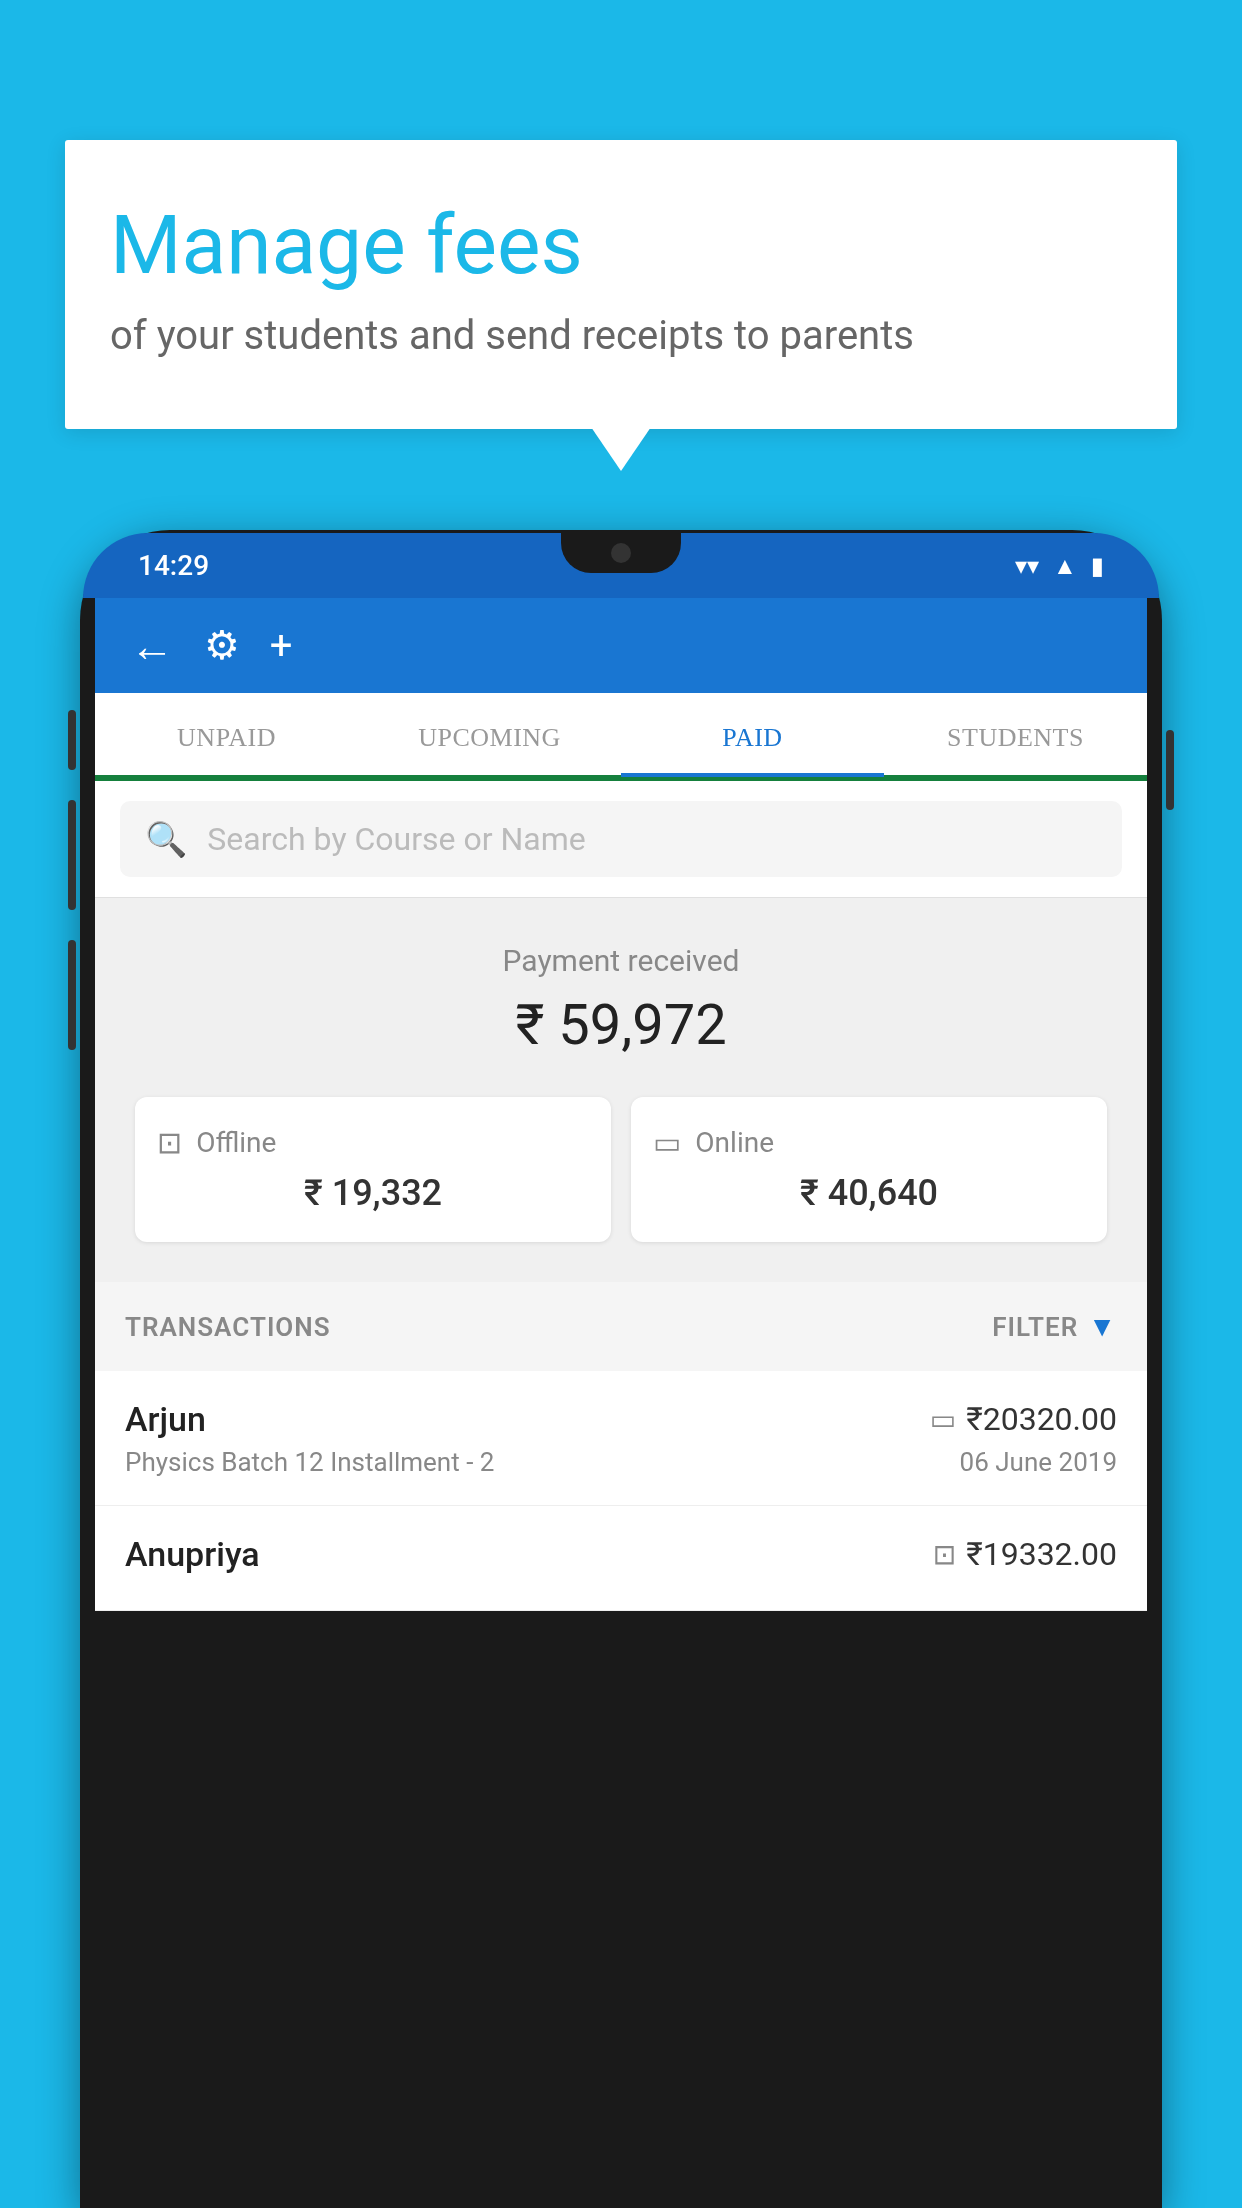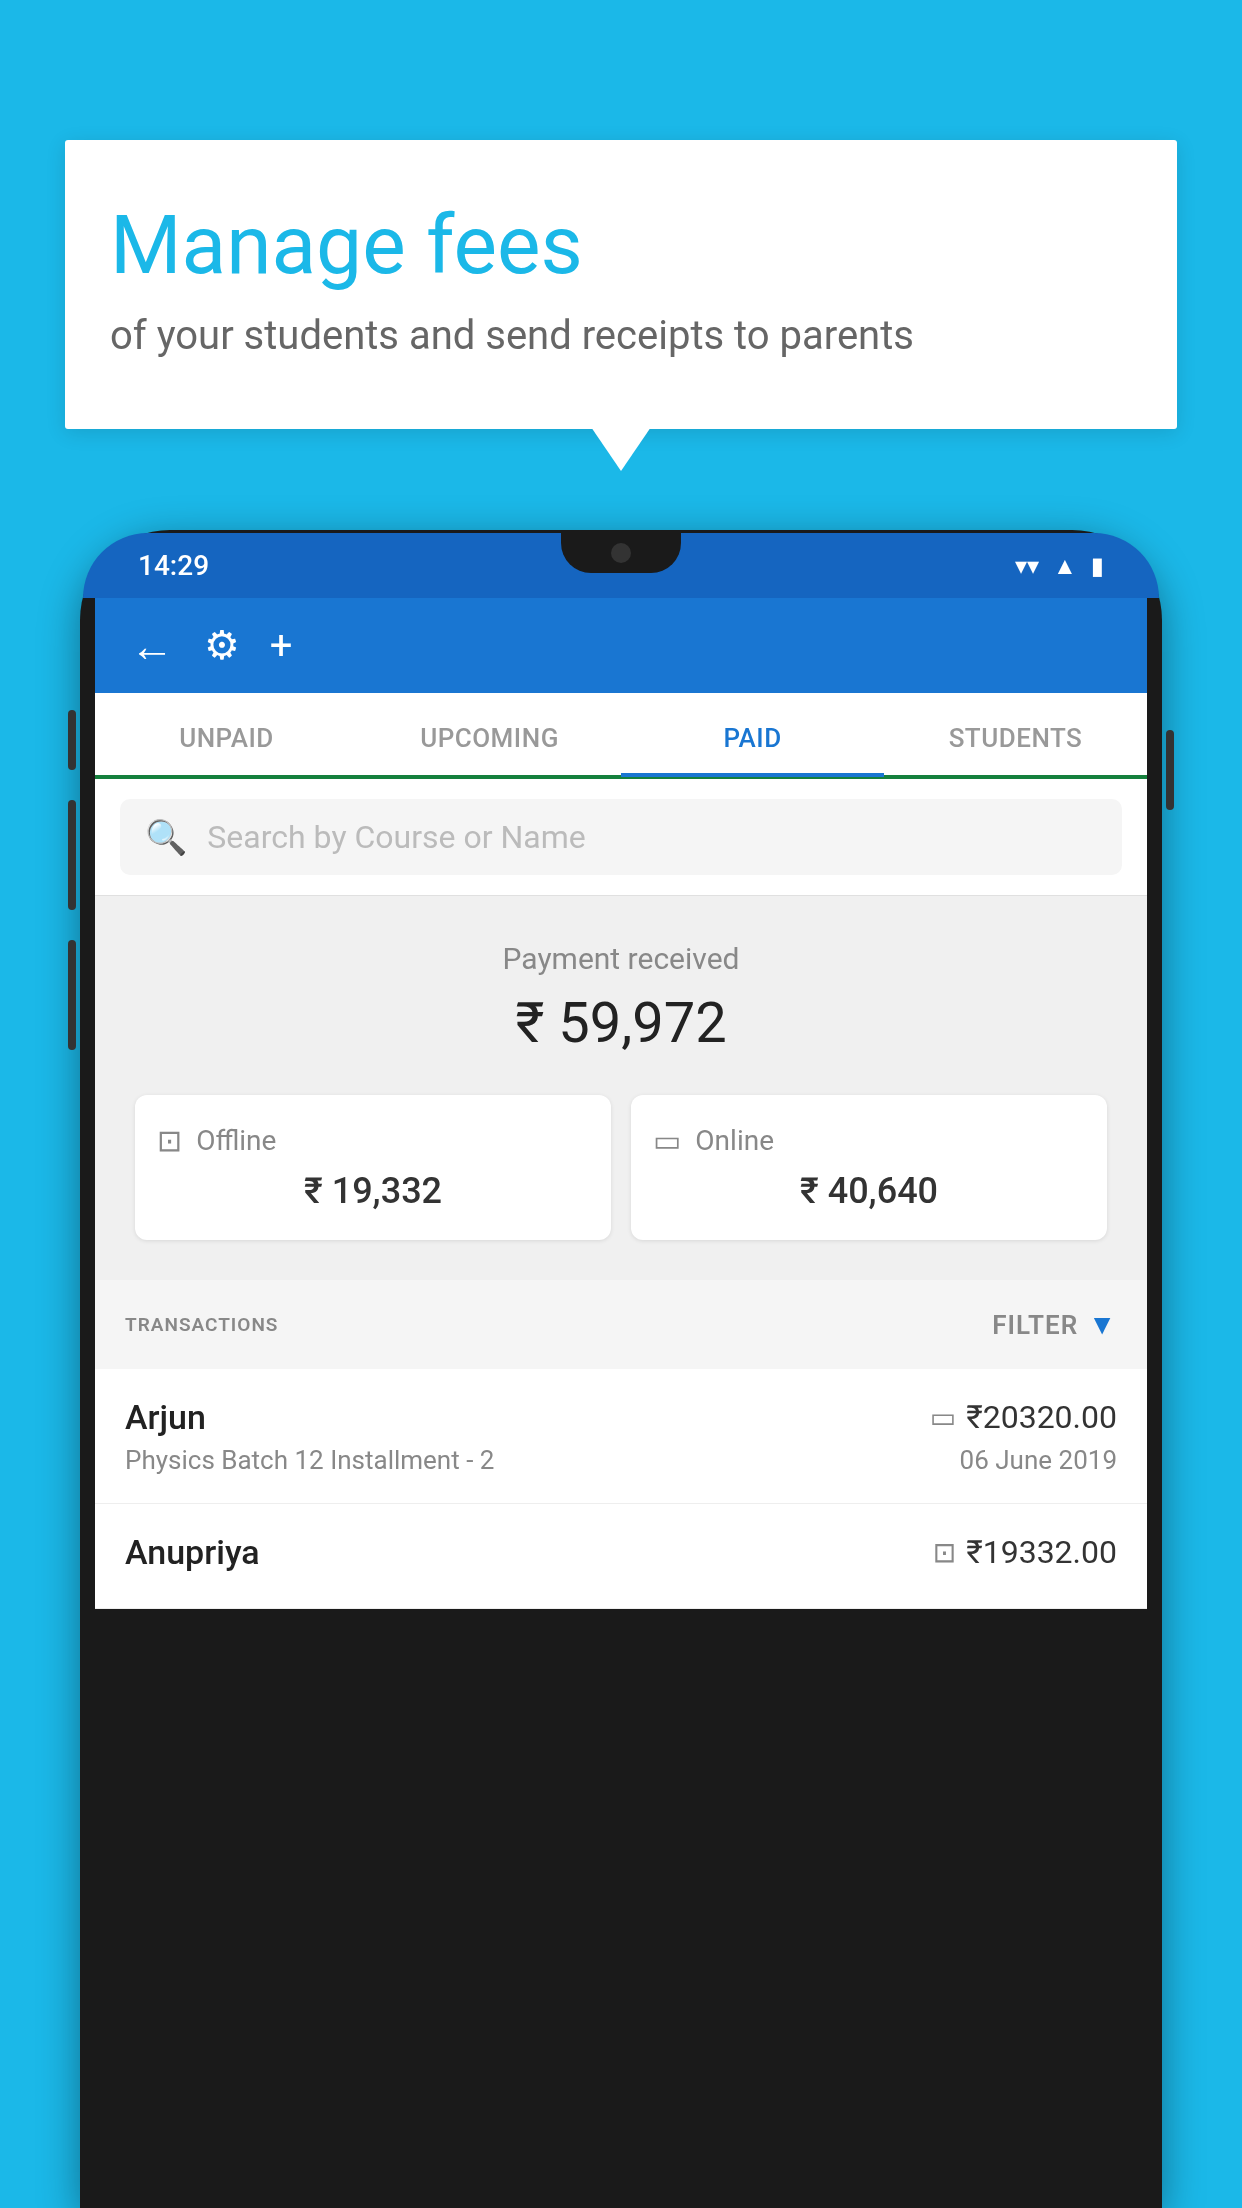--- a/index.html
+++ b/index.html
@@ -139,21 +139,22 @@
     }
     .action-icon {
       color: white;
       font-size: 40px;
     }
 
     
     .tabs-bar {
       background: white;
       display: flex;
-      border-bottom: 4px solid #15803d;
+      border-bottom: 6px solid #15803d;
+      font-family: Liberation Serif, serif;
     }
     .tab {
       flex: 1;
       text-align: center;
       padding: 30px 0 22px;
       font-size: 26px;
       font-weight: 500;
       color: #999;
       letter-spacing: 0.5px;
       cursor: pointer;
@@ -249,21 +250,21 @@
 
     
     .transactions-header {
       display: flex;
       align-items: center;
       justify-content: space-between;
       padding: 28px 30px;
       background: #f5f5f5;
     }
     .transactions-label {
-      font-size: 19px;
+      font-size: 26px;
       font-weight: 600;
       color: #888;
       letter-spacing: 1px;
     }
     .filter-btn {
       display: flex;
       align-items: center;
       gap: 10px;
       color: #888;
       font-size: 26px;

